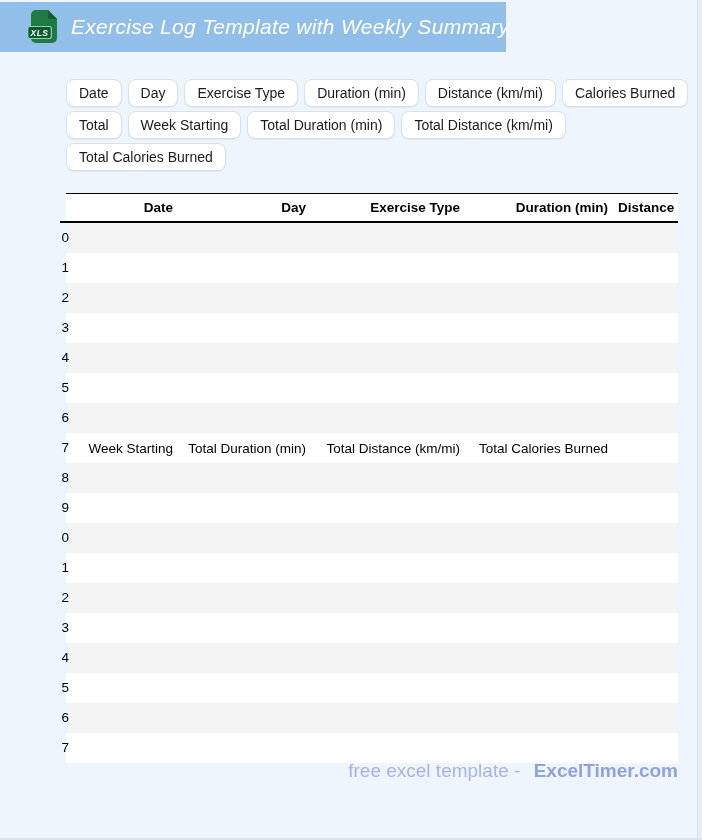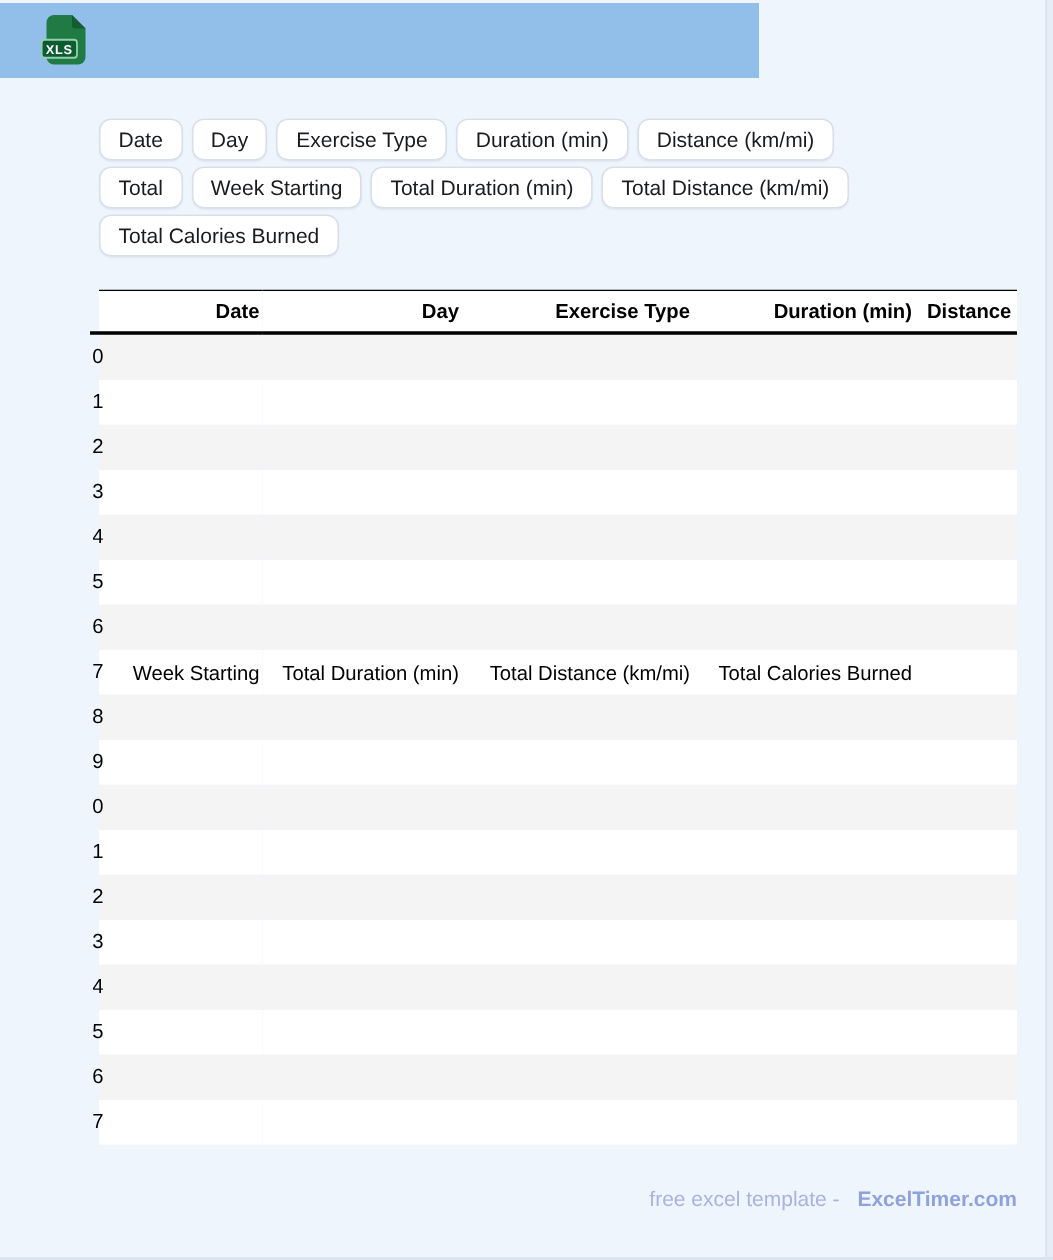--- a/index.html
+++ b/index.html
@@ -5,21 +5,21 @@
   html,body{margin:0;padding:0;}
   body{
     width:702px;height:840px;position:relative;overflow:hidden;
     background:#eef5fd;
     font-family:"Liberation Sans",sans-serif;
     -webkit-font-smoothing:antialiased;
   }
   body::after{content:"";position:absolute;left:0;bottom:0;width:702px;height:2px;background:#dbe3ef;}
 
   
-  .bar{position:absolute;left:0;top:2px;width:506px;height:50px;background:#92bfe9;display:flex;align-items:center;}
+  .bar{position:absolute;left:0;top:2px;width:506px;height:50px;background:#92bfe9;display:flex;align-items:center;font-style:italic;}
   .xls-icon{margin-left:27px;flex:0 0 auto;display:block;}
   .title{font-size:21px;font-weight:400;color:#ffffff;margin:0 0 0 11px;letter-spacing:.3px;white-space:nowrap;}
 
   
   .chips{position:absolute;left:66px;top:79px;width:640px;}
   .chip-row{display:flex;gap:6px;margin-bottom:4px;}
   .chip{
     background:#ffffff;border:1px solid #d8dfe9;border-radius:8px;
     padding:4px 12px;font-size:14px;line-height:18px;color:#191b1f;
     white-space:nowrap;box-shadow:0 1px 1px rgba(120,140,170,.10);
@@ -34,45 +34,47 @@
   thead th.col-h{border-top:1px solid #000;}
   thead th.idx{background:transparent;border-top:none;}
   tbody td{height:30px;padding:0 2px;text-align:right;white-space:nowrap;overflow:hidden;}
   tbody tr.even td{background:#f4f4f5;}
   tbody tr.odd td{background:#ffffff;}
   th.idx{width:6px;padding:0;position:relative;background:transparent;font-weight:400;}
   .iw{position:absolute;right:-3px;top:50%;transform:translateY(-50%);width:7px;height:16px;overflow:hidden;}
   .iw span{float:right;line-height:16px;font-size:13.5px;}
 
   
-  .footer{position:absolute;top:791px;right:24px;font-size:14px;color:#a9b3e2;white-space:nowrap;}
+  .footer{position:absolute;top:760px;right:24px;font-size:19px;color:#a9b3e2;white-space:nowrap;}
   .brand{font-weight:700;color:#8fa2dd;margin-left:8px;cursor:pointer;}
 
   
   .edge-right{position:absolute;right:0;top:0;width:5px;height:840px;background:#e6edf6;border-left:1px solid #d6dfec;box-sizing:border-box;}
 </style>
 </head>
 <body>
 
 <header class="bar">
   <svg class="xls-icon" width="33" height="37" viewBox="0 0 33 37">
     <path d="M9,1 h12 l9,9 v19 a5,5 0 0 1 -5,5 h-16 a5,5 0 0 1 -5,-5 v-23 a5,5 0 0 1 5,-5 z" fill="#1f7a44"></path>
     <path d="M21,1 l9,9 h-7 a2,2 0 0 1 -2,-2 z" fill="#145c33"></path>
     <rect x="0.8" y="17.5" width="23.5" height="12" rx="2" fill="#0d5c31" stroke="#93cfae" stroke-width="1.2"></rect>
     <text x="12.5" y="26.8" text-anchor="middle" font-family="Liberation Sans, sans-serif" font-size="8.5" font-weight="bold" fill="#ffffff" letter-spacing="0.5">XLS</text>
   </svg>
+  <h1 class="title">Exercise Log Template with Weekly Summary</h1>
 </header>
 
 <section class="chips">
     <div class="chip-row">
       <span class="chip">Date</span>
       <span class="chip">Day</span>
       <span class="chip">Exercise Type</span>
       <span class="chip">Duration (min)</span>
       <span class="chip">Distance (km/mi)</span>
+      <span class="chip">Calories Burned</span>
     </div>
     <div class="chip-row">
       <span class="chip">Total</span>
       <span class="chip">Week Starting</span>
       <span class="chip">Total Duration (min)</span>
       <span class="chip">Total Distance (km/mi)</span>
     </div>
     <div class="chip-row">
       <span class="chip">Total Calories Burned</span>
     </div>

